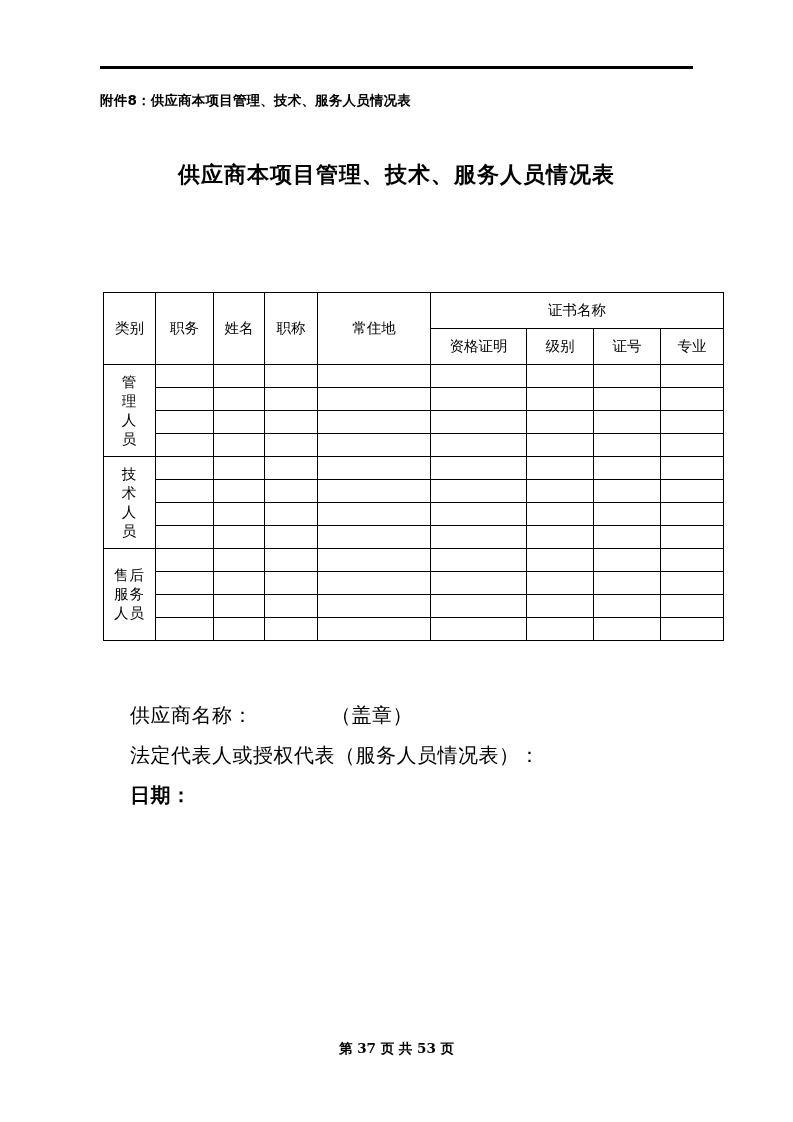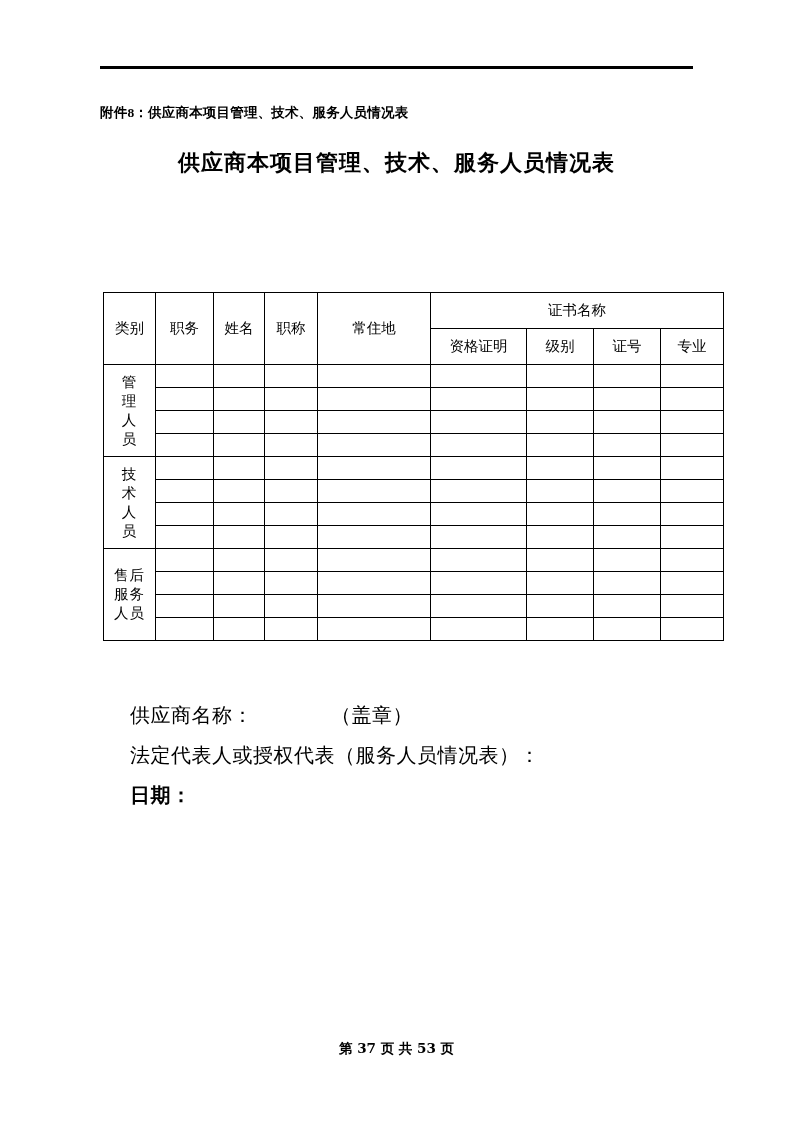--- a/index.html
+++ b/index.html
@@ -28,31 +28,30 @@
     top: 66px;
     width: 593px;
     border-top: 2.5px solid #000;
     border-bottom: 1px solid #000;
     height: 3px;
     box-sizing: border-box;
   }
   .attachment-line {
     position: absolute;
     left: 100px;
-    top: 104px;
+    top: 92px;
     font-size: 13.5px;
     font-weight: bold;
     letter-spacing: 0.2px;
     white-space: nowrap;
-    font-family: Liberation Serif, serif;
   }
   .doc-title {
     position: absolute;
     left: 0;
-    top: 148px;
+    top: 160px;
     width: 793px;
     text-align: center;
     font-size: 22px;
     font-weight: bold;
     letter-spacing: 1px;
   }
   
   table.people-table {
     position: absolute;
     left: 103px;

